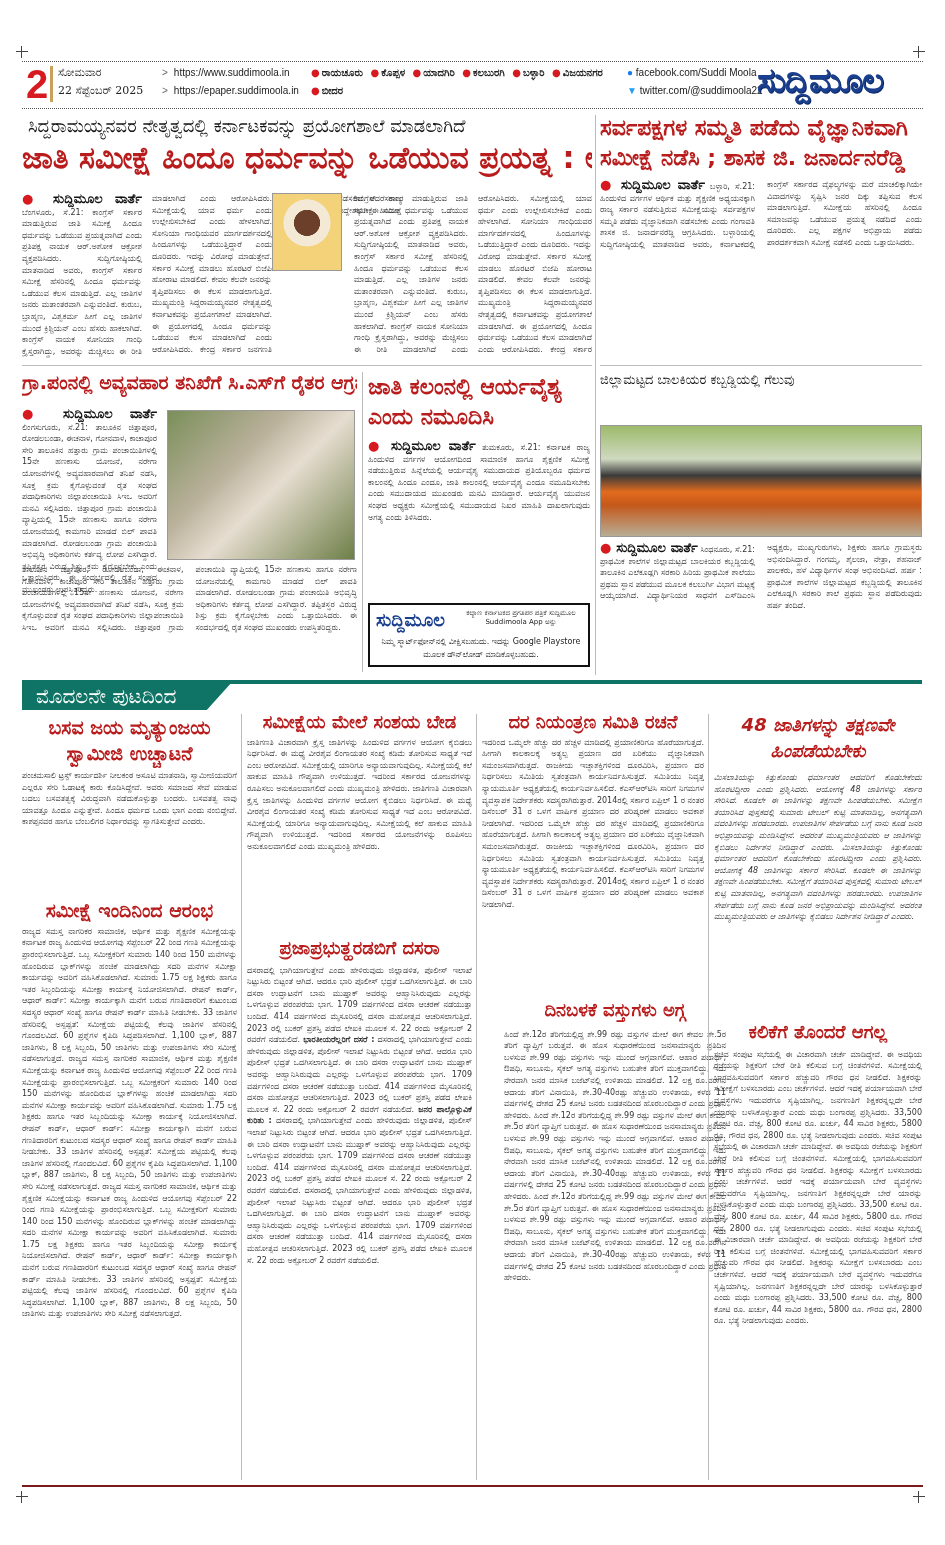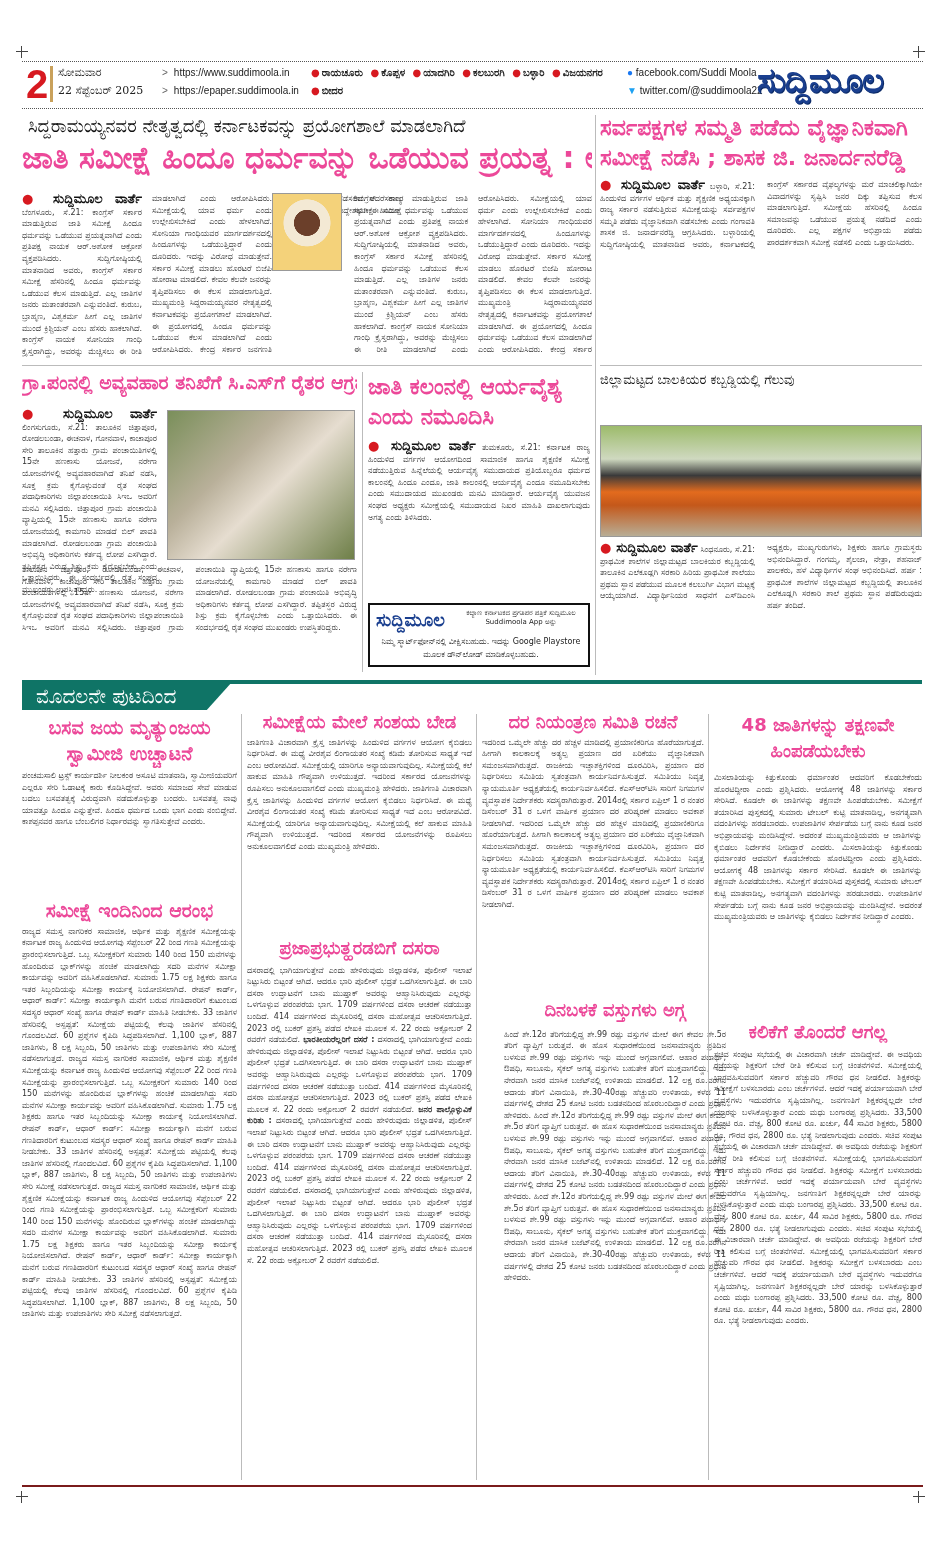--- a/index.html
+++ b/index.html
@@ -22,21 +22,21 @@
   .cities { position: absolute; left: 285px; top: 6px; font-size: 11px; line-height: 18px; font-weight: bold; width: 325px; }
   .cities .dot { color: #d71920; margin: 0 2px 0 4px; }
   .social { position: absolute; left: 605px; top: 6px; font-size: 10px; line-height: 18px; font-family: "Liberation Sans", sans-serif; }
   .fb { color: #1877f2; }
   .tw { color: #1da1f2; }
   .logo { position: absolute; left: 735px; top: 2px; font-size: 34px; font-weight: bold; color: #1a3f8f; letter-spacing: -1px; text-shadow: 1px 1px 0 #0b2a66; }
 
   
   .art { position: absolute; overflow: hidden; }
   .kicker { font-size: 18px; line-height: 26px; color: #111; white-space: nowrap; }
-  .headline { font-weight: bold; color: #ec4899; line-height: 1.15; }
+  .headline { font-weight: bold; color: #b91c1c; line-height: 1.15; }
   .h-xl { font-size: 33px; white-space: nowrap; }
   .h-sm { font-size: 19px; text-align: center; }
   .byline { font-size: 13px; font-weight: bold; color: #111; }
   .byline .dot { color: #d71920; }
   .body-text { font-size: 8px; line-height: 11.6px; color: #333; text-align: justify; }
   .cols3 { column-count: 3; column-gap: 10px; }
   .vline { position: absolute; width: 1px; background: #bbb; }
   .hline { position: absolute; height: 1px; background: #bbb; }
 
   .photo { position: absolute; background: linear-gradient(135deg, #7a8f5a 0%, #b9b09a 35%, #e6ddd0 55%, #6e7f48 100%); border: 1px solid #999; }
@@ -215,21 +215,21 @@
   <div class="headline h-sm" style="font-size:18px;">ದಿನಬಳಕೆ ವಸ್ತುಗಳು ಅಗ್ಗ</div>
   <div class="body-text" style="margin-top:8px;height:440px;">
     <span>ಹಿಂದೆ ಶೇ.12ರ ತೆರಿಗೆಯಲ್ಲಿದ್ದ ಶೇ.99 ರಷ್ಟು ವಸ್ತುಗಳ ಮೇಲೆ ಈಗ ಕೇವಲ ಶೇ.5ರ ತೆರಿಗೆ ವ್ಯಾಪ್ತಿಗೆ ಬರುತ್ತವೆ. ಈ ಹೊಸ ಸುಧಾರಣೆಯಿಂದ ಜನಸಾಮಾನ್ಯರು ಪ್ರತಿದಿನ ಬಳಸುವ ಶೇ.99 ರಷ್ಟು ವಸ್ತುಗಳು ಇನ್ನು ಮುಂದೆ ಅಗ್ಗವಾಗಲಿವೆ. ಆಹಾರ ಪದಾರ್ಥ, ಔಷಧಿ, ಸಾಬೂನು, ಸೈಕಲ್ ಅಗತ್ಯ ವಸ್ತುಗಳು ಬಹುತೇಕ ತೆರಿಗೆ ಮುಕ್ತವಾಗಲಿದ್ದು, ಇದು ನೇರವಾಗಿ ಜನರ ಮಾಸಿಕ ಬಜೆಟ್‌ನಲ್ಲಿ ಉಳಿತಾಯ ಮಾಡಲಿದೆ. 12 ಲಕ್ಷ ರೂ.ವರೆಗಿನ ಆದಾಯ ತೆರಿಗೆ ವಿನಾಯಿತಿ, ಶೇ.30-40ರಷ್ಟು ಹೆಚ್ಚುವರಿ ಉಳಿತಾಯ, ಕಳೆದ 11 ವರ್ಷಗಳಲ್ಲಿ ದೇಶದ 25 ಕೋಟಿ ಜನರು ಬಡತನದಿಂದ ಹೊರಬಂದಿದ್ದಾರೆ ಎಂದು ಪ್ರಧಾನಿ ಹೇಳಿದರು.</span>
     <span>ಹಿಂದೆ ಶೇ.12ರ ತೆರಿಗೆಯಲ್ಲಿದ್ದ ಶೇ.99 ರಷ್ಟು ವಸ್ತುಗಳ ಮೇಲೆ ಈಗ ಕೇವಲ ಶೇ.5ರ ತೆರಿಗೆ ವ್ಯಾಪ್ತಿಗೆ ಬರುತ್ತವೆ. ಈ ಹೊಸ ಸುಧಾರಣೆಯಿಂದ ಜನಸಾಮಾನ್ಯರು ಪ್ರತಿದಿನ ಬಳಸುವ ಶೇ.99 ರಷ್ಟು ವಸ್ತುಗಳು ಇನ್ನು ಮುಂದೆ ಅಗ್ಗವಾಗಲಿವೆ. ಆಹಾರ ಪದಾರ್ಥ, ಔಷಧಿ, ಸಾಬೂನು, ಸೈಕಲ್ ಅಗತ್ಯ ವಸ್ತುಗಳು ಬಹುತೇಕ ತೆರಿಗೆ ಮುಕ್ತವಾಗಲಿದ್ದು, ಇದು ನೇರವಾಗಿ ಜನರ ಮಾಸಿಕ ಬಜೆಟ್‌ನಲ್ಲಿ ಉಳಿತಾಯ ಮಾಡಲಿದೆ. 12 ಲಕ್ಷ ರೂ.ವರೆಗಿನ ಆದಾಯ ತೆರಿಗೆ ವಿನಾಯಿತಿ, ಶೇ.30-40ರಷ್ಟು ಹೆಚ್ಚುವರಿ ಉಳಿತಾಯ, ಕಳೆದ 11 ವರ್ಷಗಳಲ್ಲಿ ದೇಶದ 25 ಕೋಟಿ ಜನರು ಬಡತನದಿಂದ ಹೊರಬಂದಿದ್ದಾರೆ ಎಂದು ಪ್ರಧಾನಿ ಹೇಳಿದರು.</span>
     <span>ಹಿಂದೆ ಶೇ.12ರ ತೆರಿಗೆಯಲ್ಲಿದ್ದ ಶೇ.99 ರಷ್ಟು ವಸ್ತುಗಳ ಮೇಲೆ ಈಗ ಕೇವಲ ಶೇ.5ರ ತೆರಿಗೆ ವ್ಯಾಪ್ತಿಗೆ ಬರುತ್ತವೆ. ಈ ಹೊಸ ಸುಧಾರಣೆಯಿಂದ ಜನಸಾಮಾನ್ಯರು ಪ್ರತಿದಿನ ಬಳಸುವ ಶೇ.99 ರಷ್ಟು ವಸ್ತುಗಳು ಇನ್ನು ಮುಂದೆ ಅಗ್ಗವಾಗಲಿವೆ. ಆಹಾರ ಪದಾರ್ಥ, ಔಷಧಿ, ಸಾಬೂನು, ಸೈಕಲ್ ಅಗತ್ಯ ವಸ್ತುಗಳು ಬಹುತೇಕ ತೆರಿಗೆ ಮುಕ್ತವಾಗಲಿದ್ದು, ಇದು ನೇರವಾಗಿ ಜನರ ಮಾಸಿಕ ಬಜೆಟ್‌ನಲ್ಲಿ ಉಳಿತಾಯ ಮಾಡಲಿದೆ. 12 ಲಕ್ಷ ರೂ.ವರೆಗಿನ ಆದಾಯ ತೆರಿಗೆ ವಿನಾಯಿತಿ, ಶೇ.30-40ರಷ್ಟು ಹೆಚ್ಚುವರಿ ಉಳಿತಾಯ, ಕಳೆದ 11 ವರ್ಷಗಳಲ್ಲಿ ದೇಶದ 25 ಕೋಟಿ ಜನರು ಬಡತನದಿಂದ ಹೊರಬಂದಿದ್ದಾರೆ ಎಂದು ಪ್ರಧಾನಿ ಹೇಳಿದರು.</span>
   </div>
 </div>
 
 <div class="vline" style="left:708px;top:714px;height:766px;"></div>
 
-<div class="art" style="left:714px;top:712px;width:208px;height:306px;">
+<div class="art" style="left:714px;top:712px;width:208px;height:306px;font-style:italic;">
   <div class="headline h-sm" style="font-size:18px;line-height:26px;">48 ಜಾತಿಗಳನ್ನು ತಕ್ಷಣವೇ ಹಿಂಪಡೆಯಬೇಕು</div>
   <div class="body-text" style="margin-top:8px;height:248px;">
     <span>ಮಿಸಲಾತಿಯನ್ನು ಕಿತ್ತುಕೊಂಡು ಧರ್ಮಾಂತರ ಆದವರಿಗೆ ಕೊಡಬೇಕೆಂದು ಹೊರಟಿದ್ದೀರಾ ಎಂದು ಪ್ರಶ್ನಿಸಿದರು. ಆಯೋಗಕ್ಕೆ 48 ಜಾತಿಗಳನ್ನು ಸರ್ಕಾರ ಸೇರಿಸಿದೆ. ಕೂಡಲೇ ಈ ಜಾತಿಗಳನ್ನು ತಕ್ಷಣವೇ ಹಿಂಪಡೆಯಬೇಕು. ಸಮೀಕ್ಷೆಗೆ ತಯಾರಿಸಿದ ಪುಸ್ತಕದಲ್ಲಿ ಸುಮಾರು ಟೇಬಲ್ ಕುಟ್ಟಿ ಮಾತನಾಡಿಲ್ಲ, ಅನಗತ್ಯವಾಗಿ ವದಂತಿಗಳನ್ನು ಹರಡಬಾರದು. ಉಪಜಾತಿಗಳ ಸೇರ್ಪಡೆಯ ಬಗ್ಗೆ ನಾನು ಕೂಡ ಜನರ ಅಭಿಪ್ರಾಯವನ್ನು ಮಂಡಿಸಿದ್ದೇನೆ. ಅದರಂತೆ ಮುಖ್ಯಮಂತ್ರಿಯವರು ಆ ಜಾತಿಗಳನ್ನು ಕೈಬಿಡಲು ನಿರ್ದೇಶನ ನೀಡಿದ್ದಾರೆ ಎಂದರು.</span>
     <span>ಮಿಸಲಾತಿಯನ್ನು ಕಿತ್ತುಕೊಂಡು ಧರ್ಮಾಂತರ ಆದವರಿಗೆ ಕೊಡಬೇಕೆಂದು ಹೊರಟಿದ್ದೀರಾ ಎಂದು ಪ್ರಶ್ನಿಸಿದರು. ಆಯೋಗಕ್ಕೆ 48 ಜಾತಿಗಳನ್ನು ಸರ್ಕಾರ ಸೇರಿಸಿದೆ. ಕೂಡಲೇ ಈ ಜಾತಿಗಳನ್ನು ತಕ್ಷಣವೇ ಹಿಂಪಡೆಯಬೇಕು. ಸಮೀಕ್ಷೆಗೆ ತಯಾರಿಸಿದ ಪುಸ್ತಕದಲ್ಲಿ ಸುಮಾರು ಟೇಬಲ್ ಕುಟ್ಟಿ ಮಾತನಾಡಿಲ್ಲ, ಅನಗತ್ಯವಾಗಿ ವದಂತಿಗಳನ್ನು ಹರಡಬಾರದು. ಉಪಜಾತಿಗಳ ಸೇರ್ಪಡೆಯ ಬಗ್ಗೆ ನಾನು ಕೂಡ ಜನರ ಅಭಿಪ್ರಾಯವನ್ನು ಮಂಡಿಸಿದ್ದೇನೆ. ಅದರಂತೆ ಮುಖ್ಯಮಂತ್ರಿಯವರು ಆ ಜಾತಿಗಳನ್ನು ಕೈಬಿಡಲು ನಿರ್ದೇಶನ ನೀಡಿದ್ದಾರೆ ಎಂದರು.</span>
   </div>
 </div>
 <div class="art" style="left:714px;top:1022px;width:208px;height:456px;">
   <div class="headline h-sm" style="font-size:18px;">ಕಲಿಕೆಗೆ ತೊಂದರೆ ಆಗಲ್ಲ</div>
   <div class="body-text" style="margin-top:6px;height:420px;">
     <span>ಸಚಿವ ಸಂಪುಟ ಸಭೆಯಲ್ಲಿ ಈ ವಿಚಾರವಾಗಿ ಚರ್ಚೆ ಮಾಡಿದ್ದೇವೆ. ಈ ಅವಧಿಯ ರಜೆಯನ್ನು ಶಿಕ್ಷಕರಿಗೆ ಬೇರೆ ರೀತಿ ಕಲಿಸುವ ಬಗ್ಗೆ ಚಿಂತನೆಗಳಿವೆ. ಸಮೀಕ್ಷೆಯಲ್ಲಿ ಭಾಗವಹಿಸುವವರಿಗೆ ಸರ್ಕಾರ ಹೆಚ್ಚುವರಿ ಗೌರವ ಧನ ನೀಡಲಿದೆ. ಶಿಕ್ಷಕರನ್ನು ಸಮೀಕ್ಷೆಗೆ ಬಳಸಬಾರದು ಎಂಬ ಚರ್ಚೆಗಳಿವೆ. ಆದರೆ ಇದಕ್ಕೆ ಪರ್ಯಾಯವಾಗಿ ಬೇರೆ ವ್ಯವಸ್ಥೆಗಳು ಇದುವರೆಗೂ ಸೃಷ್ಟಿಯಾಗಿಲ್ಲ. ಜನಗಣತಿಗೆ ಶಿಕ್ಷಕರನ್ನಲ್ಲದೇ ಬೇರೆ ಯಾರನ್ನು ಬಳಸಿಕೊಳ್ಳುತ್ತಾರೆ ಎಂದು ಮಧು ಬಂಗಾರಪ್ಪ ಪ್ರಶ್ನಿಸಿದರು. 33,500 ಕೋಟಿ ರೂ. ವೆಚ್ಚ, 800 ಕೋಟಿ ರೂ. ಖರ್ಚು, 44 ಸಾವಿರ ಶಿಕ್ಷಕರು, 5800 ರೂ. ಗೌರವ ಧನ, 2800 ರೂ. ಭತ್ಯೆ ನೀಡಲಾಗುವುದು ಎಂದರು.</span>

